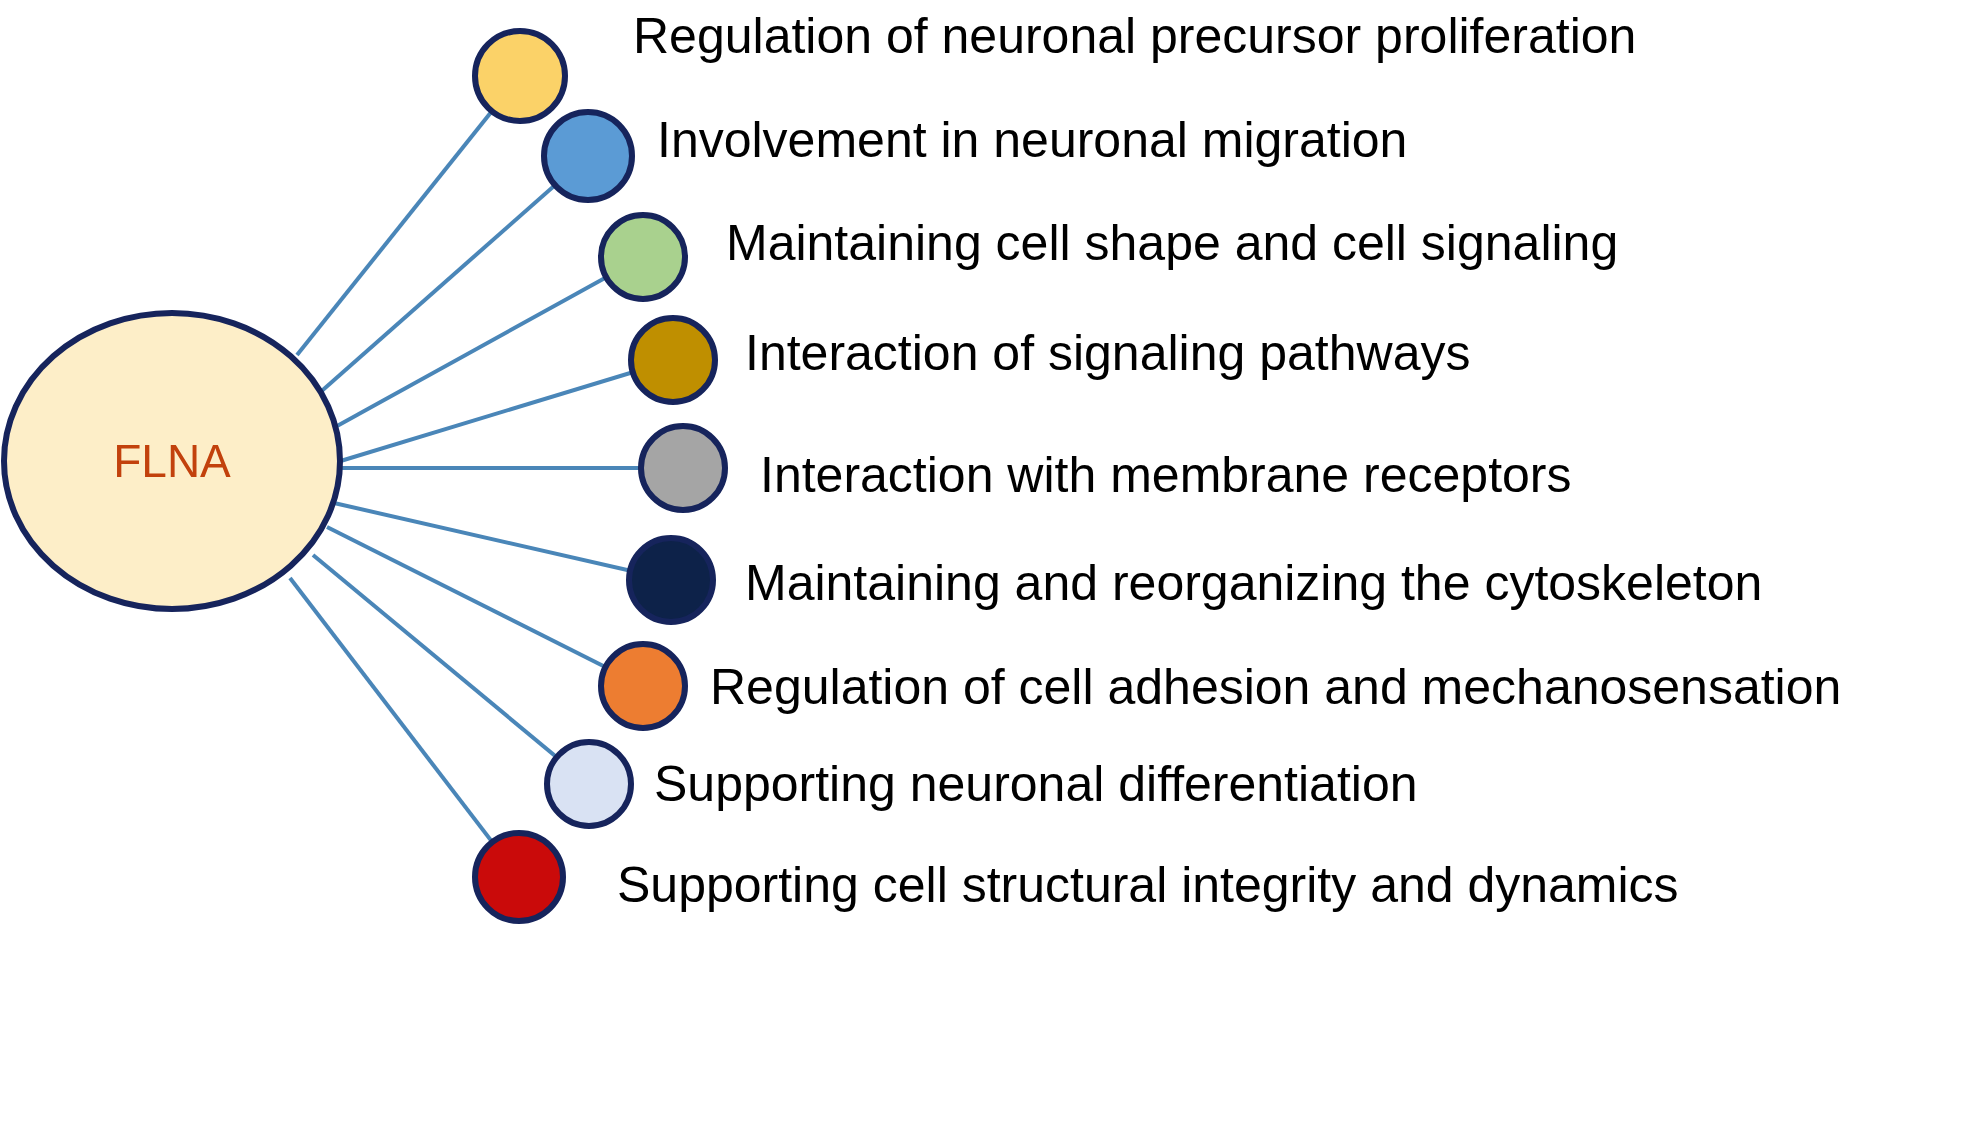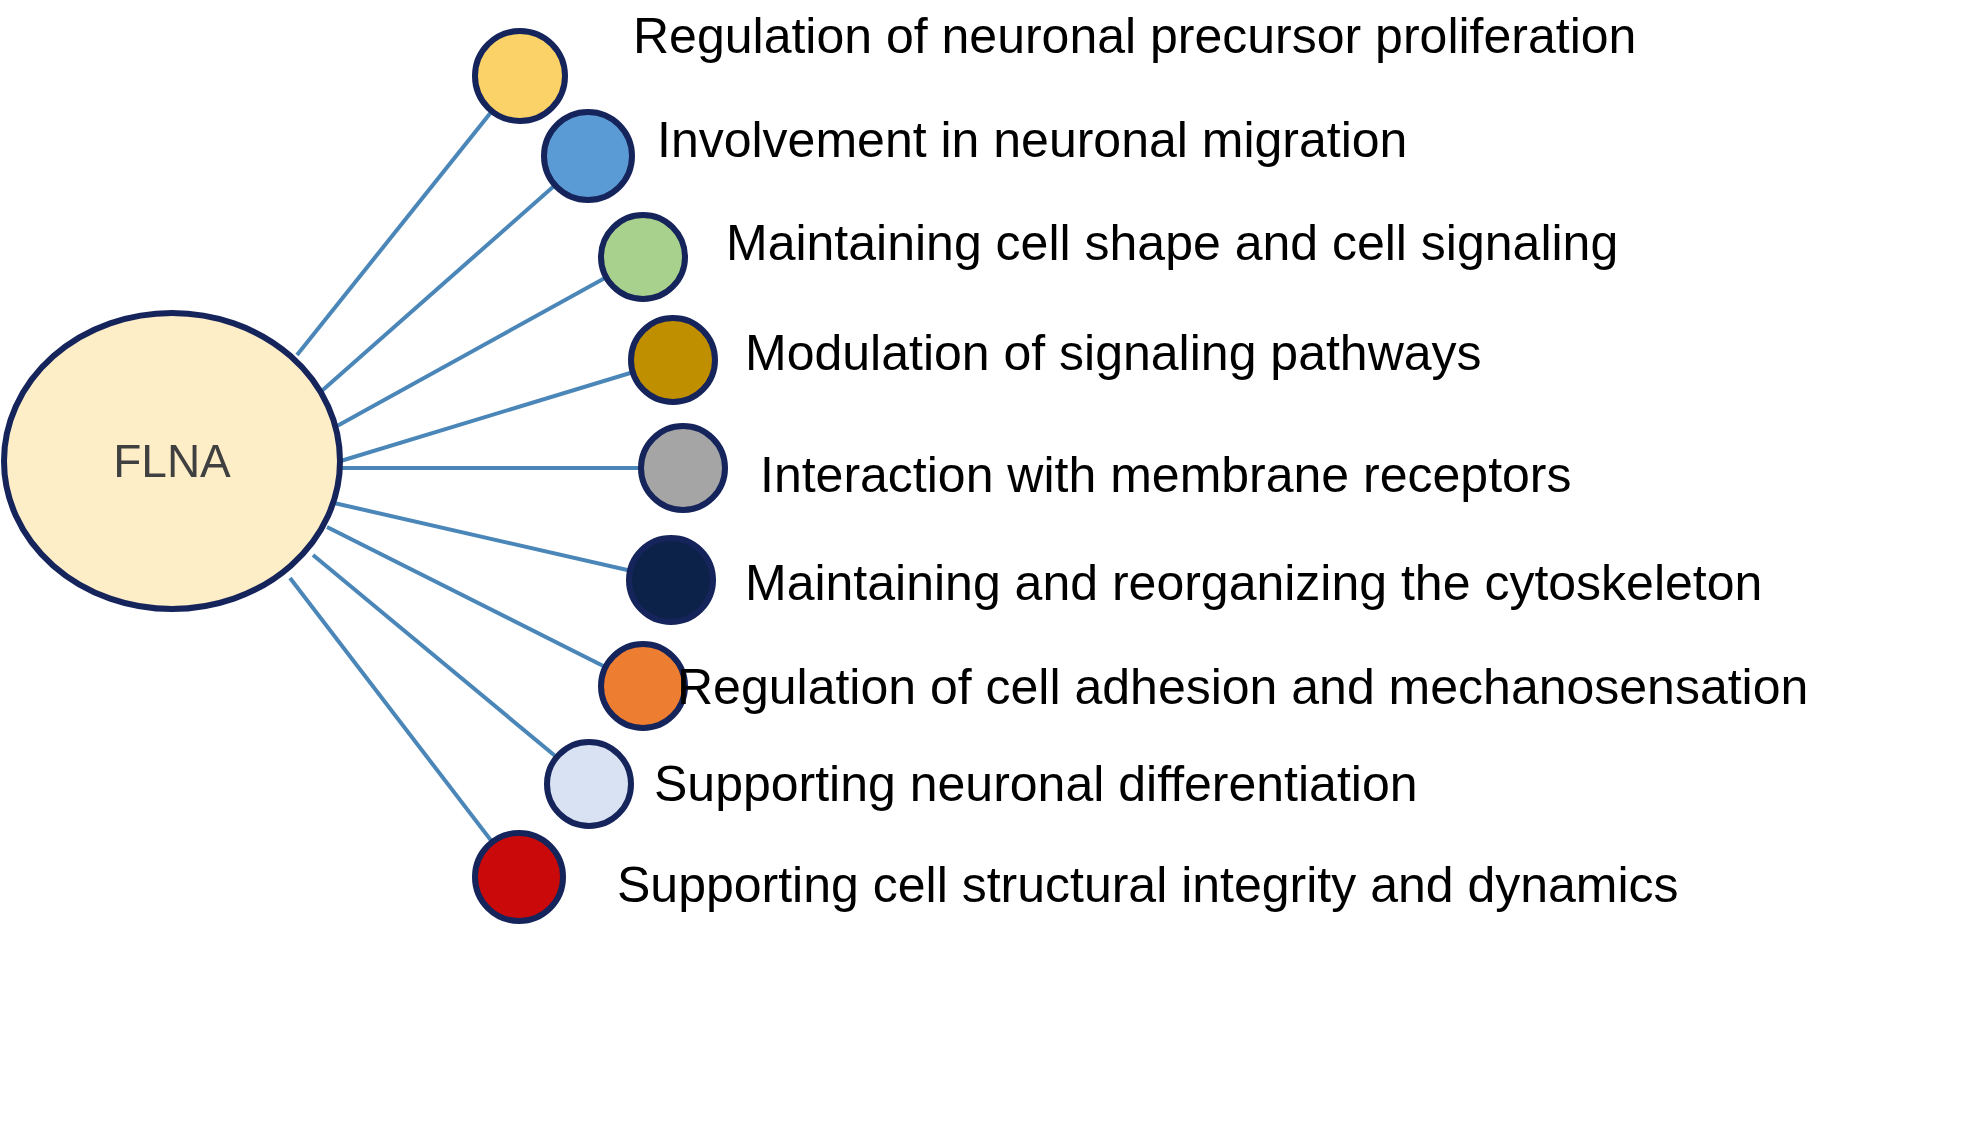--- a/index.html
+++ b/index.html
@@ -28,21 +28,21 @@
     position: absolute;
     color: #000000;
     font-size: 50px;
     line-height: 1;
     white-space: nowrap;
     font-family: "Liberation Sans", sans-serif;
     transform: translateY(-50%);
   }
   .center-label {
     position: absolute;
-    color: #404040;
+    color: #c2410c;
     font-size: 46px;
     font-family: "Liberation Sans", sans-serif;
     white-space: nowrap;
     transform: translate(-50%, -50%);
   }
 </style>
 </head>
 <body>
 
 <div id="canvas">
@@ -65,20 +65,20 @@
       <ellipse cx="671" cy="580" rx="42" ry="42" fill="#0d2249" stroke="#16245c" stroke-width="6"></ellipse>
       <ellipse cx="643" cy="686" rx="42" ry="42" fill="#ed7d31" stroke="#16245c" stroke-width="6"></ellipse>
       <ellipse cx="589" cy="784" rx="42" ry="42" fill="#d9e2f3" stroke="#16245c" stroke-width="6"></ellipse>
       <ellipse cx="519" cy="877" rx="44" ry="44" fill="#ca0a0a" stroke="#16245c" stroke-width="6"></ellipse>
     </svg>
   <div id="nodes-layer">
       <div class="center-label" style="left: 172px; top: 461px;">FLNA</div>
       <div class="node-label" style="left: 589px; top: 36px; margin-left: 44px;">Regulation of neuronal precursor proliferation</div>
       <div class="node-label" style="left: 657px; top: 140px; text-align: right;">Involvement in neuronal migration</div>
       <div class="node-label" style="left: 706px; top: 243px; margin-left: 20px;">Maintaining cell shape and cell signaling</div>
-      <div class="node-label" style="left: 745px; top: 353px;">Modulation of signaling pathways</div>
+      <div class="node-label" style="left: 745px; top: 353px;">Interaction of signaling pathways</div>
       <div class="node-label" style="left: 760px; top: 475px;">Interaction with membrane receptors</div>
       <div class="node-label" style="left: 745px; top: 583px;">Maintaining and reorganizing the cytoskeleton</div>
-      <div class="node-label" style="left: 677px; top: 687px;">Regulation of cell adhesion and mechanosensation</div>
+      <div class="node-label" style="left: 710px; top: 687px;">Regulation of cell adhesion and mechanosensation</div>
       <div class="node-label" style="left: 654px; top: 784px;">Supporting neuronal differentiation</div>
       <div class="node-label" style="left: 588px; top: 885px; margin-left: 29px;">Supporting cell structural integrity and dynamics</div>
     </div>
 </div>
 
 </body></html>

